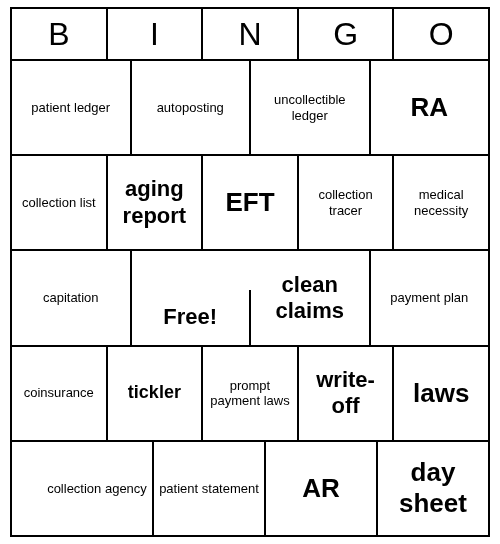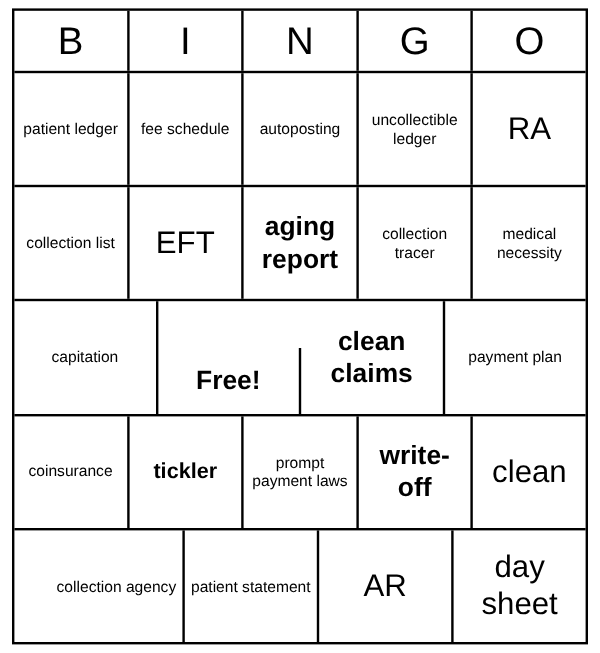--- a/index.html
+++ b/index.html
@@ -64,21 +64,21 @@
       text-align: center;
       padding: 4px;
       font-size: 13px;
       line-height: 1.2;
     }
     .bingo-cell:last-child {
       border-right: none;
     }
     .bingo-cell.large {
       font-size: 26px;
-      font-weight: normal;
+      font-weight: bold;
     }
     .bingo-cell.xlarge {
       font-size: 22px;
       font-weight: bold;
     }
     .bingo-cell.medium-large {
       font-size: 18px;
       font-weight: bold;
     }
     .bingo-cell.free {
@@ -94,44 +94,43 @@
   <div class="bingo-header">
   <div class="bingo-header-cell">B</div>
       <div class="bingo-header-cell">I</div>
       <div class="bingo-header-cell">N</div>
       <div class="bingo-header-cell">G</div>
       <div class="bingo-header-cell">O</div>
     </div>
   <div class="bingo-grid">
   <div class="bingo-row">
         <div class="bingo-cell">patient ledger</div>
-        <div class="bingo-cell">fee schedule</div>
         <div class="bingo-cell">autoposting</div>
         <div class="bingo-cell">uncollectible ledger</div>
         <div class="bingo-cell large">RA</div>
       </div>
       <div class="bingo-row">
         <div class="bingo-cell">collection list</div>
+        <div class="bingo-cell xlarge">aging report</div>
         <div class="bingo-cell large">EFT</div>
-        <div class="bingo-cell xlarge">aging report</div>
         <div class="bingo-cell">collection tracer</div>
         <div class="bingo-cell">medical necessity</div>
       </div>
       <div class="bingo-row">
         <div class="bingo-cell">capitation</div>
         <div class="bingo-cell free">Free!</div>
         <div class="bingo-cell xlarge">clean claims</div>
         <div class="bingo-cell">payment plan</div>
       </div>
       <div class="bingo-row">
         <div class="bingo-cell">coinsurance</div>
         <div class="bingo-cell medium-large">tickler</div>
         <div class="bingo-cell">prompt payment laws</div>
         <div class="bingo-cell xlarge">write-off</div>
-        <div class="bingo-cell large">clean</div>
+        <div class="bingo-cell large">laws</div>
       </div>
       <div class="bingo-row">
         <div class="bingo-cell">collection agency</div>
         <div class="bingo-cell">patient statement</div>
         <div class="bingo-cell large">AR</div>
         <div class="bingo-cell large">day sheet</div>
       </div>
     </div>
 </div>
 

